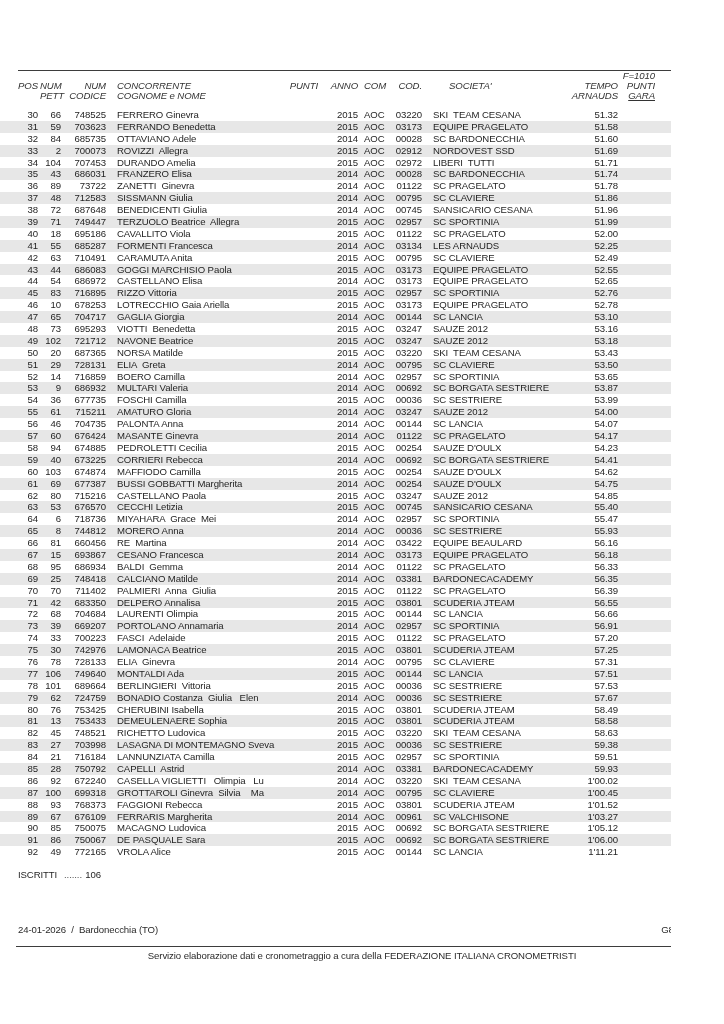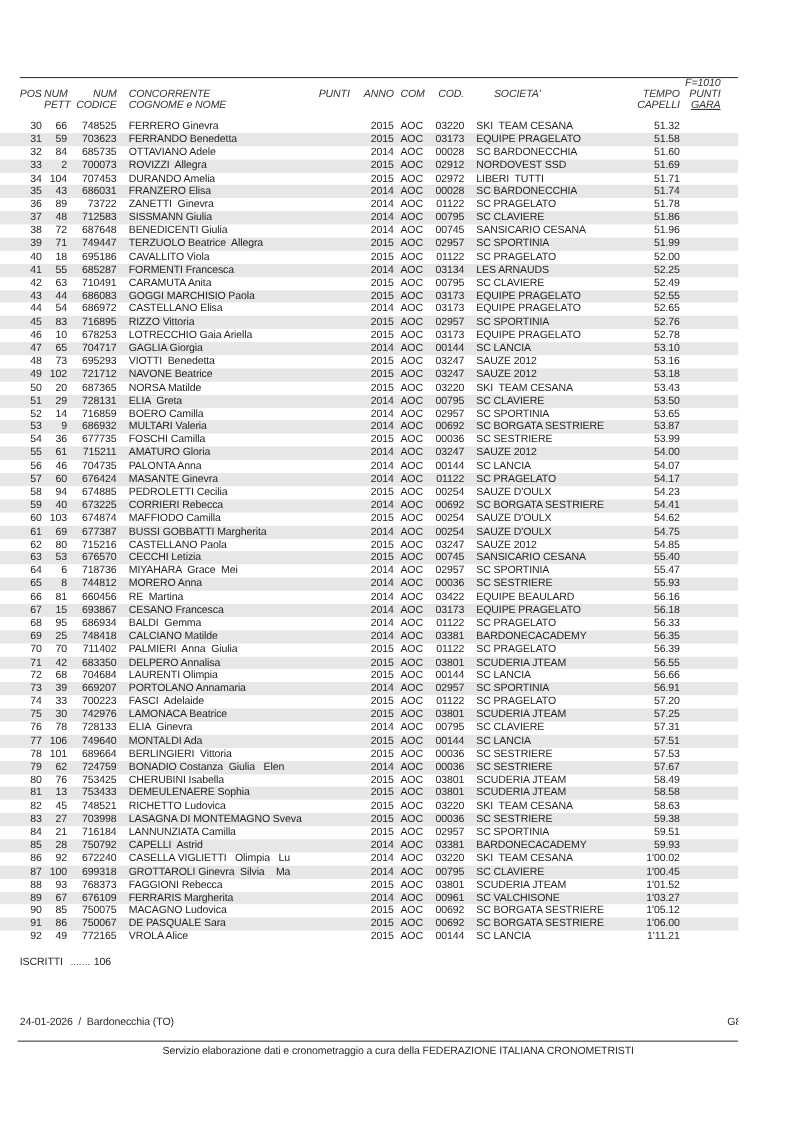--- a/index.html
+++ b/index.html
@@ -56,21 +56,21 @@
     <div class="hdr r" style="left:62px;  top:81px; width:44px;">NUM</div>
     <div class="hdr r" style="left:62px;  top:91px; width:44px;">CODICE</div>
     <div class="hdr" style="left:117px; top:81px;">CONCORRENTE</div>
     <div class="hdr" style="left:117px; top:91px;">COGNOME e NOME</div>
     <div class="hdr r" style="left:278px; top:81px; width:40px;">PUNTI</div>
     <div class="hdr r" style="left:328px; top:81px; width:30px;">ANNO</div>
     <div class="hdr" style="left:364px; top:81px; width:26px;">COM</div>
     <div class="hdr r" style="left:390px; top:81px; width:32px;">COD.</div>
     <div class="hdr" style="left:433px; top:81px;margin-left:16px;">SOCIETA'</div>
     <div class="hdr r" style="left:556px; top:81px; width:62px;">TEMPO</div>
-    <div class="hdr r" style="left:556px; top:91px; width:62px;">CAPELLI</div>
+    <div class="hdr r" style="left:556px; top:91px; width:62px;">ARNAUDS</div>
     <div class="hdr r" style="left:600px; top:81px; width:55px;">PUNTI</div>
     <div class="hdr r" style="left:600px; top:91px; width:55px;text-decoration:underline;">GARA</div>
     <div class="hdr r" style="left:653px; top:81px; width:55px;">PUNTI</div>
     <div class="hdr r" style="left:653px; top:91px; width:55px;">TAB</div>
   </div>
 
   <div class="rows">
       <div class="row">
       <span class="cell c0">30</span>
       <span class="cell c1">66</span>

